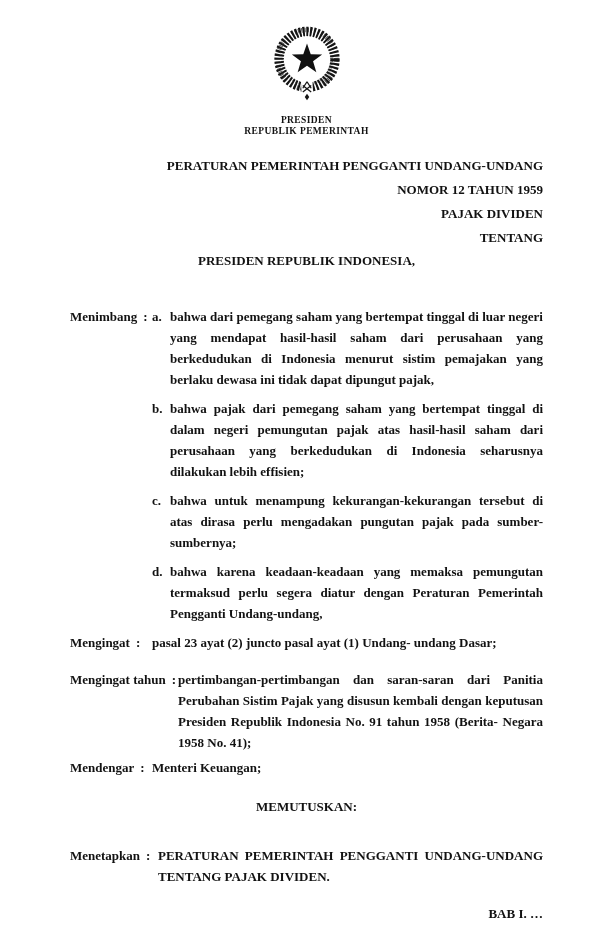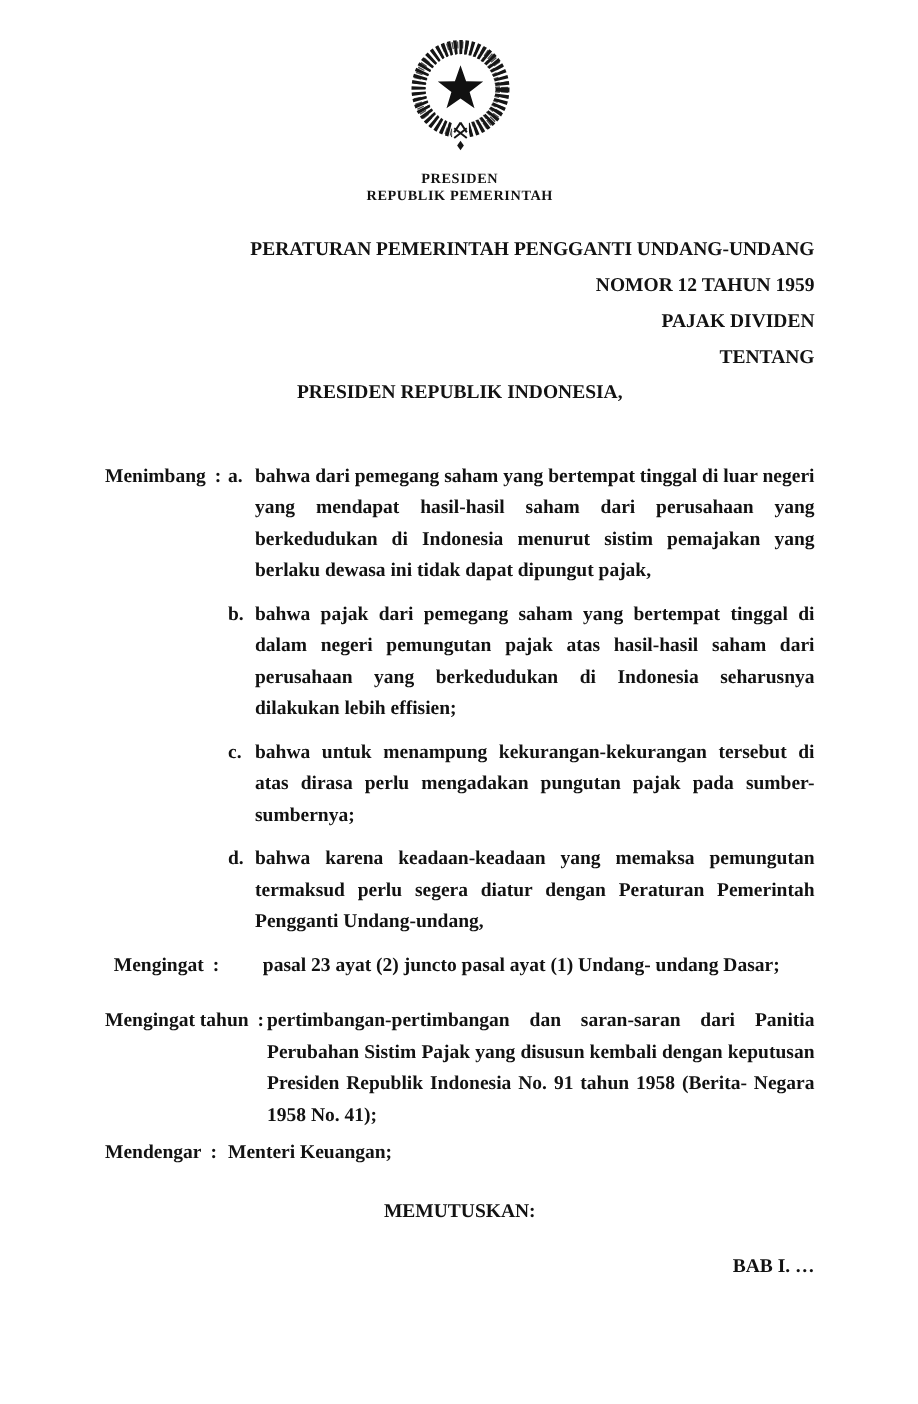--- a/index.html
+++ b/index.html
@@ -21,21 +21,21 @@
   .bodytext { font-size:13px; line-height:21px; }
   .sections { margin-top:34px; }
   .row { display:grid; grid-template-columns:82px 1fr; }
   .row.pula { grid-template-columns:108px 1fr; }
   .row.tetap { grid-template-columns:88px 1fr; }
   .label-cell { white-space:nowrap; }
   .label-cell .colon { margin-left:6px; }
   .just { text-align:justify; text-align-last:left; }
   .item { display:grid; grid-template-columns:18px 1fr; margin-bottom:8px; }
   .item:last-child { margin-bottom:0; }
-  .row-mengingat { margin-top:8px;text-align:center; }
+  .row-mengingat { margin-top:8px; }
   .row-pula { margin-top:16px; }
   .row-mendengar { margin-top:4px; }
   .decision { margin-top:18px; text-align:center; font-size:13px; line-height:21px; }
   .row-tetap { margin-top:28px; }
   .continuation { margin-top:16px; text-align:right; font-size:13px; line-height:21px; }
 </style>
 </head>
 <body>
 
 <div class="page">
@@ -105,19 +105,23 @@
           <div class="just">pertimbangan-pertimbangan dan saran-saran dari Panitia Perubahan Sistim Pajak yang disusun kembali dengan keputusan Presiden Republik Indonesia No. 91 tahun 1958 (Berita- Negara 1958 No. 41);</div>
         </div>
 
         <div class="row row-mendengar">
           <div class="label-cell"><span>Mendengar</span><span class="colon">:</span></div>
           <div>Menteri Keuangan;</div>
         </div>
 
         <div class="decision">MEMUTUSKAN:</div>
 
+        <div class="row tetap row-tetap">
+          <div class="label-cell"><span>Menetapkan</span><span class="colon">:</span></div>
+          <div class="just">PERATURAN PEMERINTAH PENGGANTI UNDANG-UNDANG TENTANG PAJAK DIVIDEN.</div>
+        </div>
 
         <div class="continuation">BAB I. …</div>
 
       </div>
     </div>
   </div>
 </div>
 
 </body></html>

